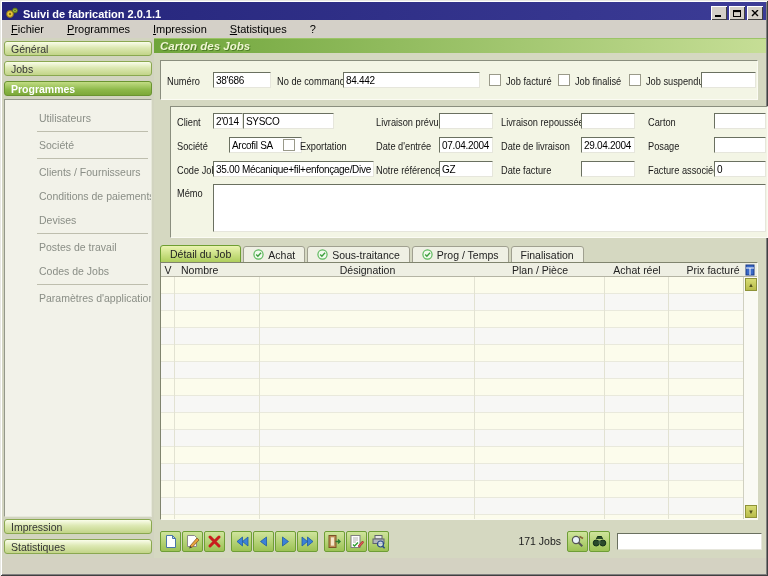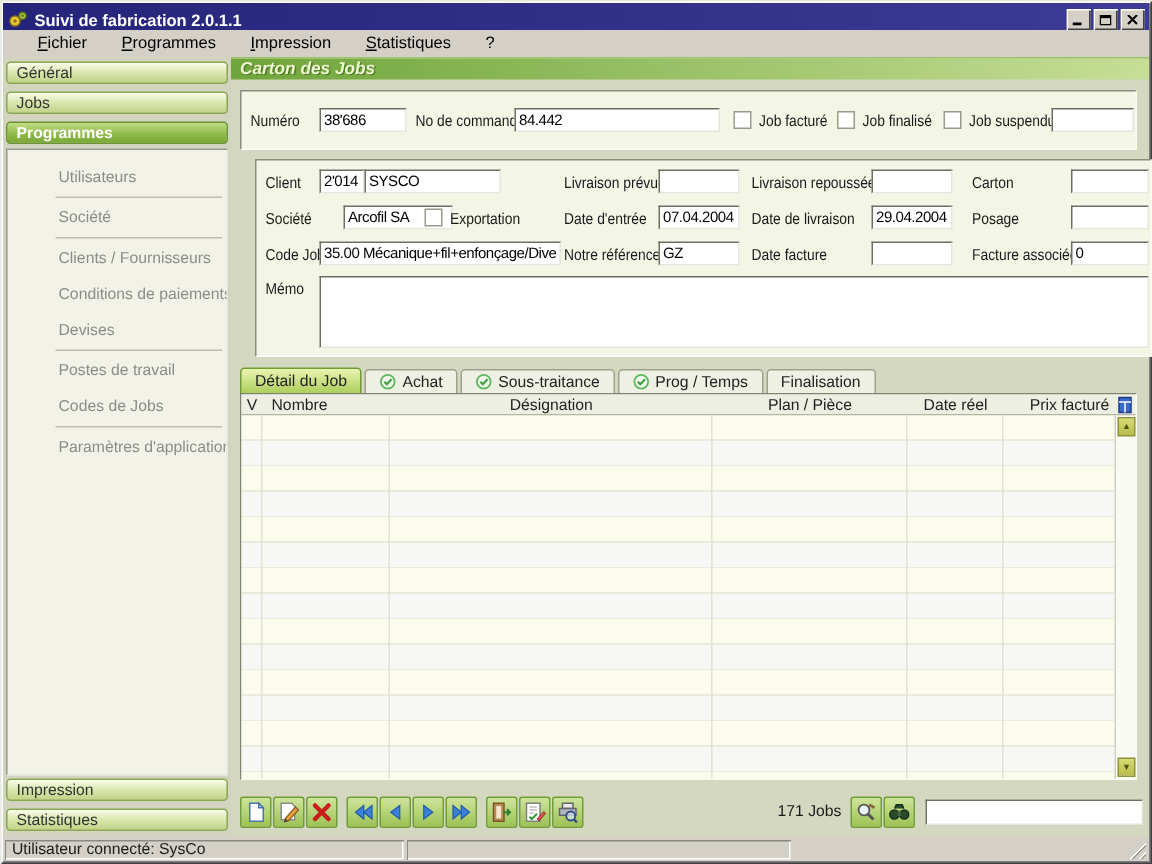--- a/index.html
+++ b/index.html
@@ -13,21 +13,21 @@
   .titlebar { position:absolute; left:2px; top:2px; right:2px; height:18px;
     background:linear-gradient(90deg,#24247A,#3C3C96); display:flex; align-items:flex-end; padding:0 3px; }
   .title-text { color:#FFFFFF; font-weight:bold; font-size:11px; margin-left:4px; flex:1;
     white-space:nowrap; overflow:hidden; }
   .win-btns { display:flex; margin-left:auto; }
   .win-btn { width:16px; height:14px; background:#D4D0C8; margin-left:2px;
     box-shadow: inset 1px 1px 0 #FFFFFF, inset -1px -1px 0 #404040; display:flex; align-items:center; justify-content:center; cursor:pointer; }
 
   
   .menubar { position:absolute; left:2px; top:20px; right:2px; height:18px; background:#D4D0C8;
-    display:flex; align-items:center; font-size:11px; color:#000; padding-left:20px; }
+    display:flex; align-items:center; font-size:11px; color:#000; padding-left:6px; }
   .menu-item { padding:1px 3px; margin-right:17px; cursor:pointer; }
   .menu-item::first-letter { text-decoration:underline; }
 
   
   .sidebar { position:absolute; left:2px; top:38px; width:152px; height:520px;
     background:#D2D4C0; display:flex; flex-direction:column; padding:1px 0; }
   .sgroup { height:15px; margin:2px 2px 3px 2px; border:1px solid #8AA850; border-radius:3px;
     background:linear-gradient(180deg,#FAFDEA 0%,#DCE8B2 45%,#C2D488 100%);
     font-size:10.5px; color:#333; display:flex; align-items:center; padding:0 6px; cursor:pointer; flex:none; }
   .sgroup.active { background:linear-gradient(180deg,#C2DC84,#8CB848 60%,#7CA838); color:#FFFFFF; font-weight:bold; border-color:#6A9430; }
@@ -253,21 +253,21 @@
         <span>Finalisation</span>
       </div>
     </div>
 
     <div class="grid-panel">
       <div class="grid-header">
         <div class="gh c0">V</div>
         <div class="gh c1">Nombre</div>
         <div class="gh c2">Désignation</div>
         <div class="gh c3">Plan / Pièce</div>
-        <div class="gh c4">Date réel</div>
+        <div class="gh c4">Achat réel</div>
         <div class="gh c5">Prix facturé</div>
         <span class="tbl-icon" style="display:flex;">
             <svg width="10" height="12" viewBox="0 0 10 12">
               <rect x="1" y="1" width="8" height="10" fill="#3A6AC8" stroke="#1A3A88"></rect>
               <path d="M1 4 h8 M5 4 v7" stroke="#FFFFFF" stroke-width="1"></path>
             </svg>
           </span>
       </div>
       <div class="grid-body">
         <div class="grid-cols">
@@ -384,21 +384,14 @@
               <circle cx="4.2" cy="9" r="3" fill="#2A4A2A" stroke="#14301A"></circle>
               <circle cx="10.8" cy="9" r="3" fill="#2A4A2A" stroke="#14301A"></circle>
               <rect x="6.5" y="6.5" width="2" height="3.5" fill="#4A6A4A"></rect>
             </svg>
           </span>
       </div>
       <input class="field search-input" value="" style="">
     </div>
   </div>
 
-  <div class="statusbar">
-    <div class="sb-sec sb-p1">
-      <span>Utilisateur connecté: SysCo</span>
-    </div>
-    <div class="sb-sec sb-p2"></div>
-    <div class="grip"></div>
-  </div>
 
 </div>
 
 </body></html>

